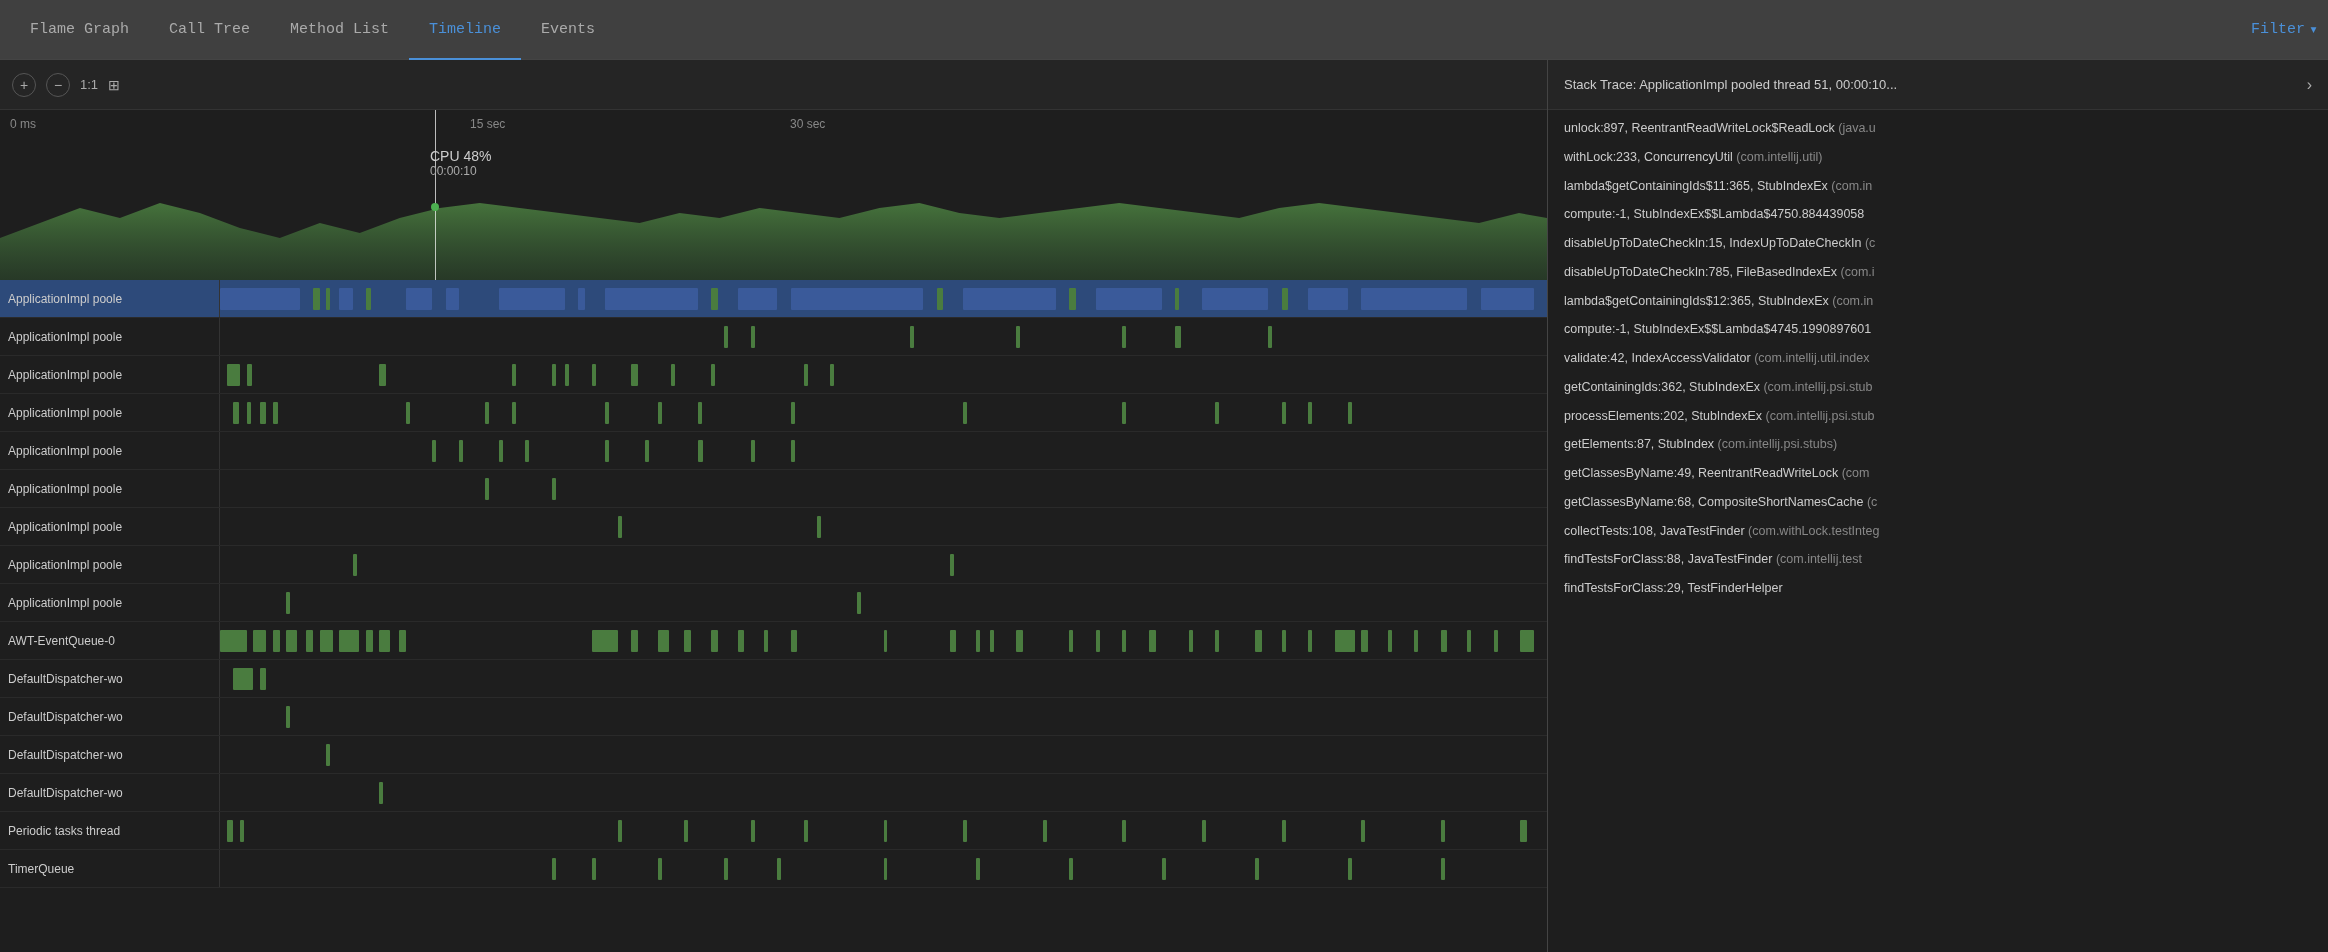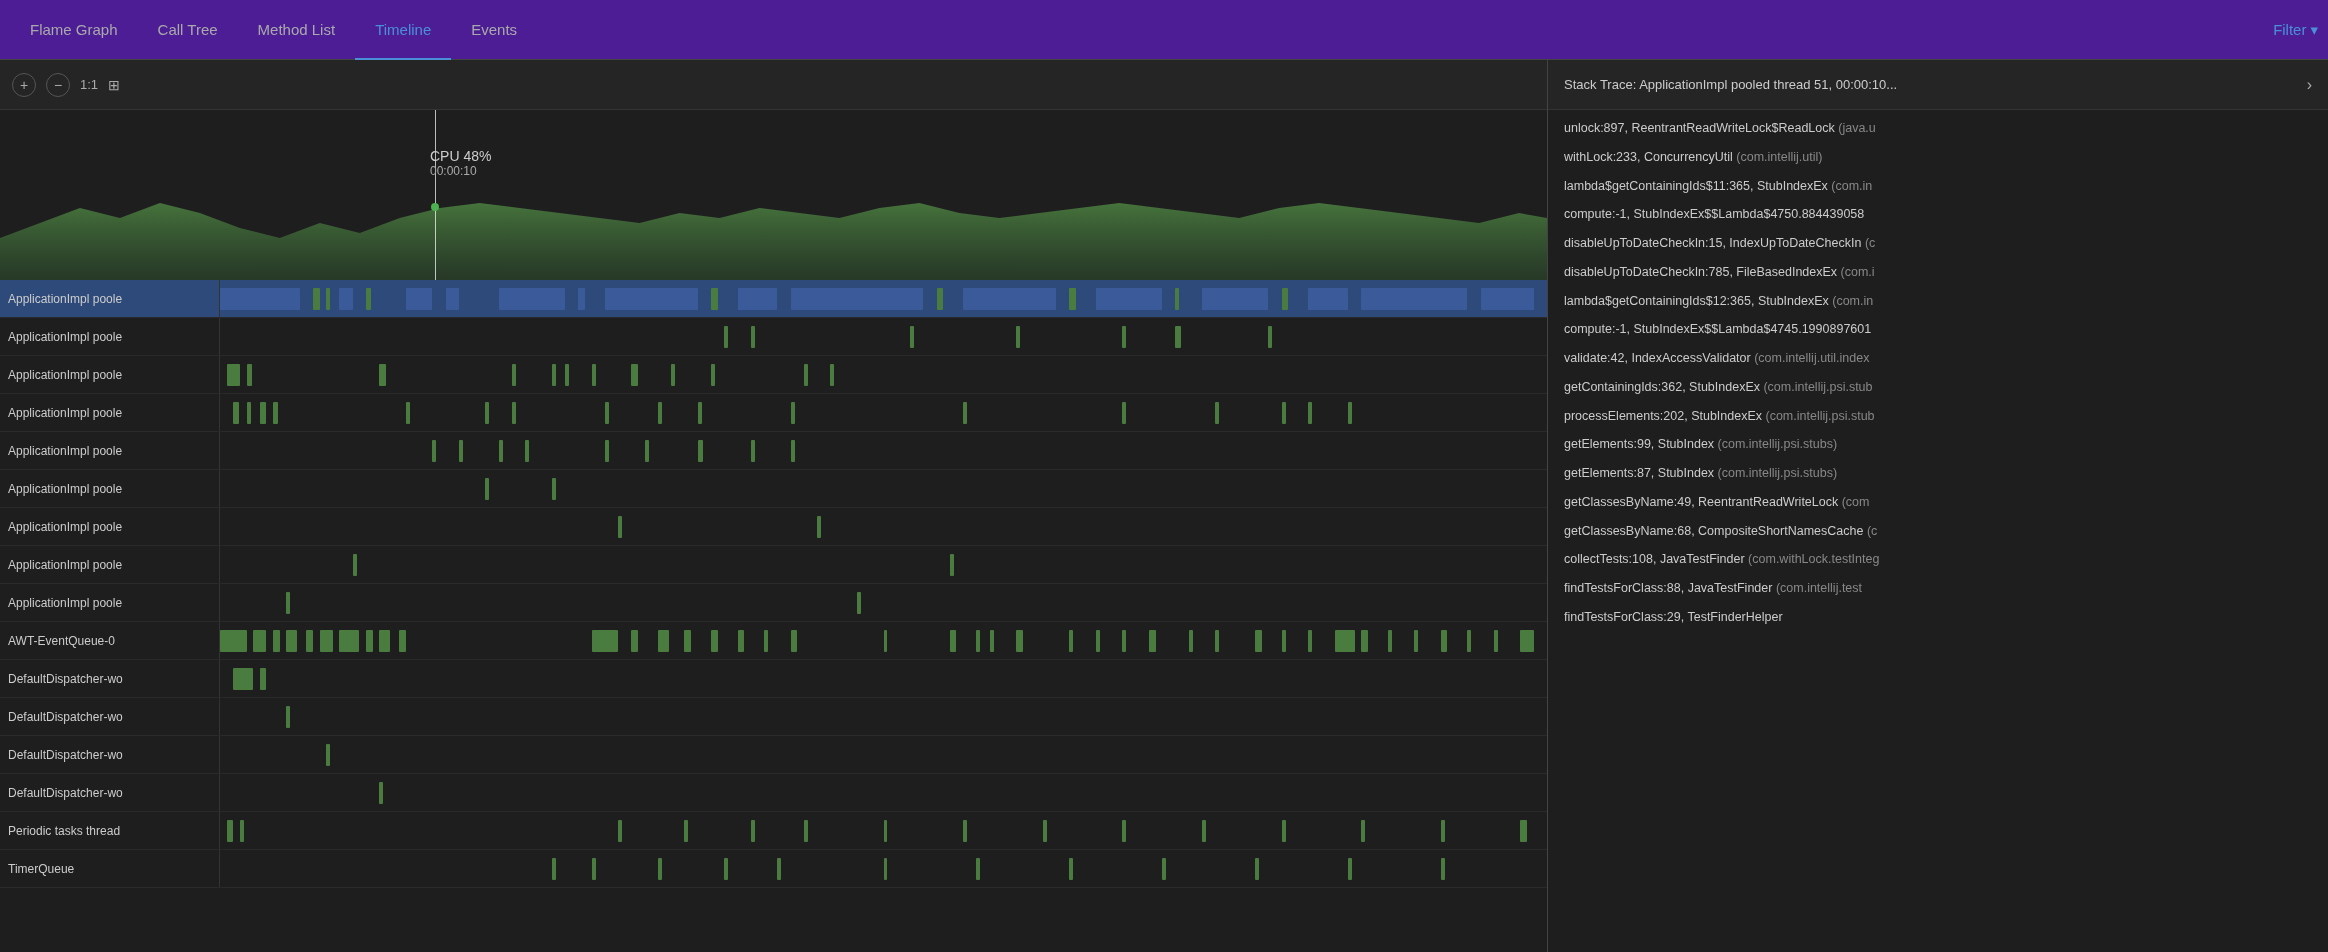--- a/index.html
+++ b/index.html
@@ -12,25 +12,26 @@
       height: 952px;
       overflow: hidden;
       display: flex;
       flex-direction: column;
     }
 
     
     .tab-bar {
       display: flex;
       align-items: center;
-      background: #4c1d95;
+      background: #404040;
       border-bottom: 1px solid #444;
       height: 60px;
       padding: 0 10px;
       flex-shrink: 0;
+      font-family: Liberation Mono, monospace;
     }
     .tab {
       padding: 0 20px;
       height: 100%;
       display: flex;
       align-items: center;
       cursor: pointer;
       color: #aaa;
       font-size: 15px;
       border-bottom: 2px solid transparent;
@@ -284,20 +285,25 @@
 
     <div class="toolbar">
       <div class="toolbar-btn">+</div>
       <div class="toolbar-btn">−</div>
       <span class="zoom-label">1:1</span>
       <span class="grid-icon">⊞</span>
     </div>
 
     <div class="cpu-graph-area">
 
+      <div class="time-ruler">
+        <span class="time-label" style="left:10px">0 ms</span>
+        <span class="time-label" style="left:470px">15 sec</span>
+        <span class="time-label" style="left:790px">30 sec</span>
+      </div>
 
       <div class="cpu-info">
         <div class="cpu-percent">CPU 48%</div>
         <div class="cpu-time">00:00:10</div>
       </div>
 
       <svg class="cpu-graph" viewBox="0 0 1548 142" preserveAspectRatio="none">
         <defs>
           <linearGradient id="greenGrad" x1="0" y1="0" x2="0" y2="1">
             <stop offset="0%" stop-color="#4a7c3f" stop-opacity="0.9"></stop>
@@ -615,21 +621,20 @@
         <div class="stack-item"><span class="stack-method">withLock:233, ConcurrencyUtil</span><span class="stack-class"> (com.intellij.util)</span></div>
         <div class="stack-item"><span class="stack-method">lambda$getContainingIds$11:365, StubIndexEx</span><span class="stack-class"> (com.in</span></div>
         <div class="stack-item"><span class="stack-method">compute:-1, StubIndexEx$$Lambda$4750.884439058</span><span class="stack-class"></span></div>
         <div class="stack-item"><span class="stack-method">disableUpToDateCheckIn:15, IndexUpToDateCheckIn</span><span class="stack-class"> (c</span></div>
         <div class="stack-item"><span class="stack-method">disableUpToDateCheckIn:785, FileBasedIndexEx</span><span class="stack-class"> (com.i</span></div>
         <div class="stack-item"><span class="stack-method">lambda$getContainingIds$12:365, StubIndexEx</span><span class="stack-class"> (com.in</span></div>
         <div class="stack-item"><span class="stack-method">compute:-1, StubIndexEx$$Lambda$4745.1990897601</span><span class="stack-class"></span></div>
         <div class="stack-item"><span class="stack-method">validate:42, IndexAccessValidator</span><span class="stack-class"> (com.intellij.util.index</span></div>
         <div class="stack-item"><span class="stack-method">getContainingIds:362, StubIndexEx</span><span class="stack-class"> (com.intellij.psi.stub</span></div>
         <div class="stack-item"><span class="stack-method">processElements:202, StubIndexEx</span><span class="stack-class"> (com.intellij.psi.stub</span></div>
-        <div class="stack-item"><span class="stack-method">getElements:99, StubIndex</span><span class="stack-class"> (com.intellij.psi.stubs)</span></div>
         <div class="stack-item"><span class="stack-method">getElements:87, StubIndex</span><span class="stack-class"> (com.intellij.psi.stubs)</span></div>
         <div class="stack-item"><span class="stack-method">getClassesByName:49, ReentrantReadWriteLock</span><span class="stack-class"> (com</span></div>
         <div class="stack-item"><span class="stack-method">getClassesByName:68, CompositeShortNamesCache</span><span class="stack-class"> (c</span></div>
         <div class="stack-item"><span class="stack-method">collectTests:108, JavaTestFinder</span><span class="stack-class"> (com.withLock.testInteg</span></div>
         <div class="stack-item"><span class="stack-method">findTestsForClass:88, JavaTestFinder</span><span class="stack-class"> (com.intellij.test</span></div>
         <div class="stack-item"><span class="stack-method">findTestsForClass:29, TestFinderHelper</span><span class="stack-class"></span></div>
       </div>
   </div>
 </div>
 

